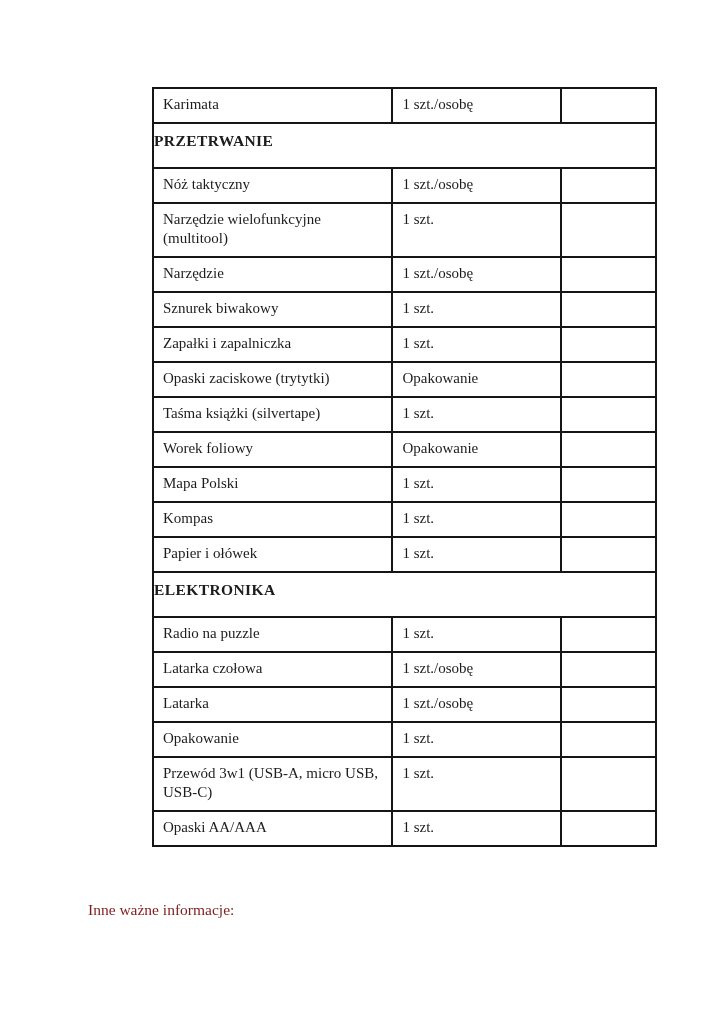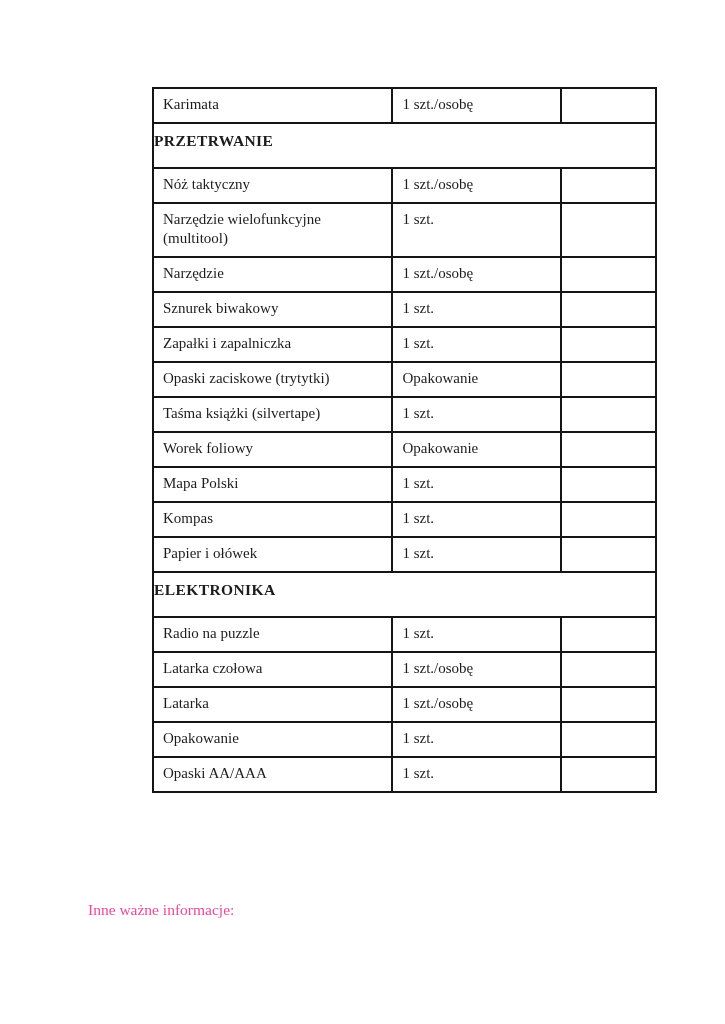--- a/index.html
+++ b/index.html
@@ -52,21 +52,21 @@
     padding: 6px 4px 8px 4px;
   }
   col.c-name { width: 199px; }
   col.c-qty  { width: 140px; }
   col.c-chk  { width: 79px;  }
   .footer-note {
     position: absolute;
     left: 88px;
     top: 901px;
     font-size: 15.5px;
-    color: #ec4899;
+    color: #7f1d1d;
   }
 </style>
 </head>
 <body>
 
 <div class="doc-page">
 
   <div class="table-wrap">
     <table class="equipment">
       <colgroup>
@@ -155,20 +155,25 @@
             <td>Latarka</td>
             <td>1 szt./osobę</td>
             <td class="check-cell"></td>
           </tr>
           <tr>
             <td>Opakowanie</td>
             <td>1 szt.</td>
             <td class="check-cell"></td>
           </tr>
           <tr>
+            <td>Przewód 3w1 (USB-A, micro USB, USB-C)</td>
+            <td>1 szt.</td>
+            <td class="check-cell"></td>
+          </tr>
+          <tr>
             <td>Opaski AA/AAA</td>
             <td>1 szt.</td>
             <td class="check-cell"></td>
           </tr>
         </tbody>
     </table>
   </div>
 
   <div class="footer-note">Inne ważne informacje:</div>
 

